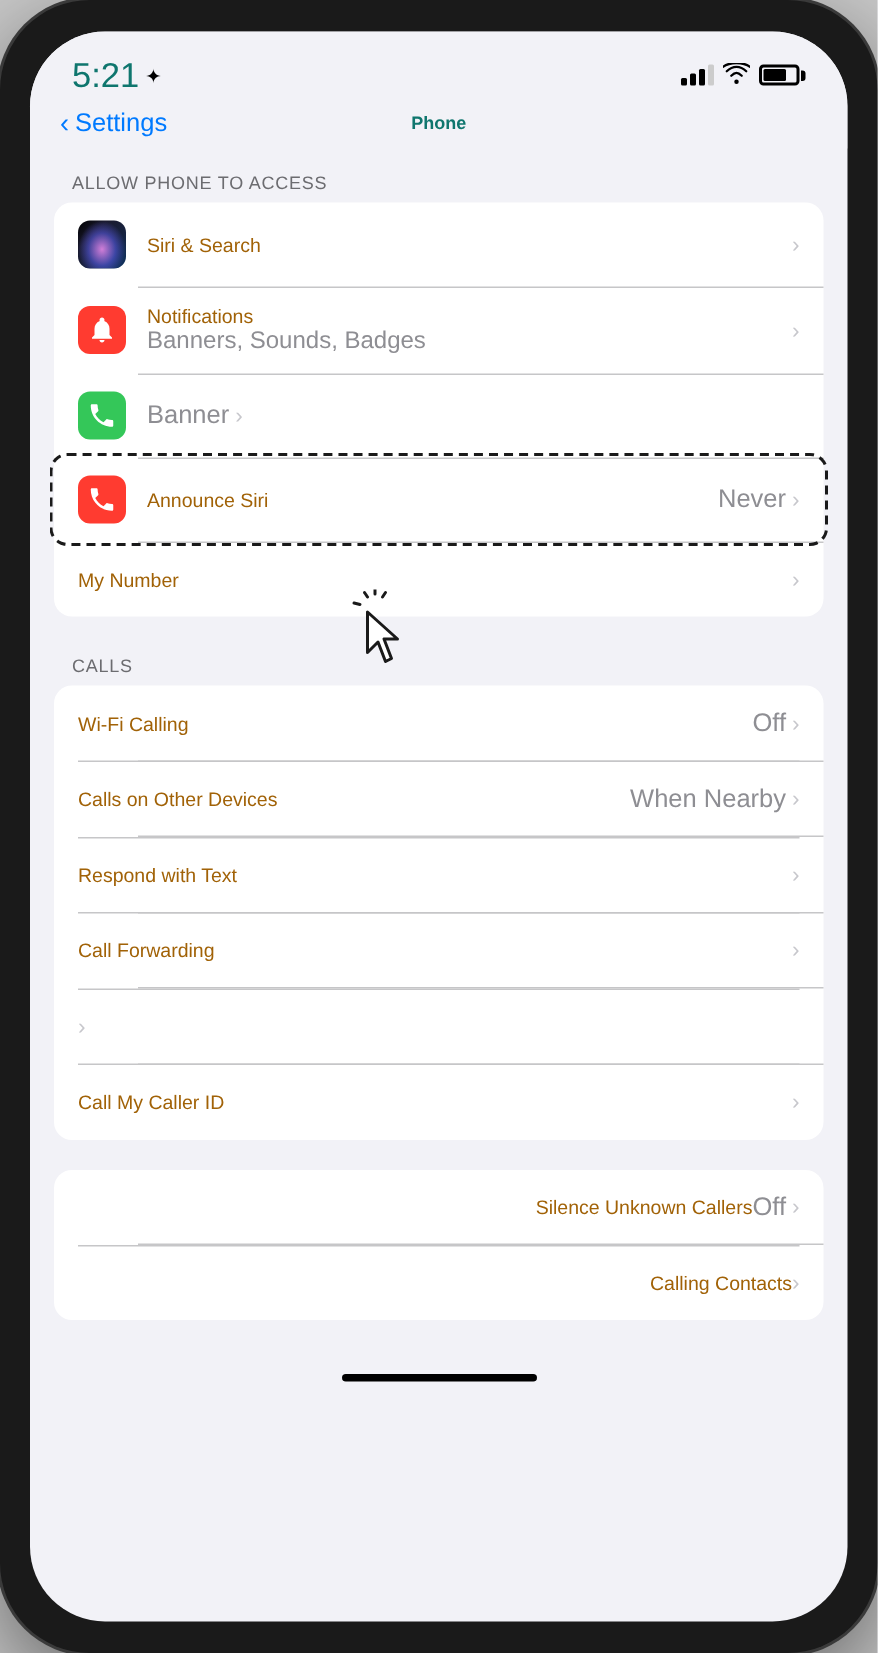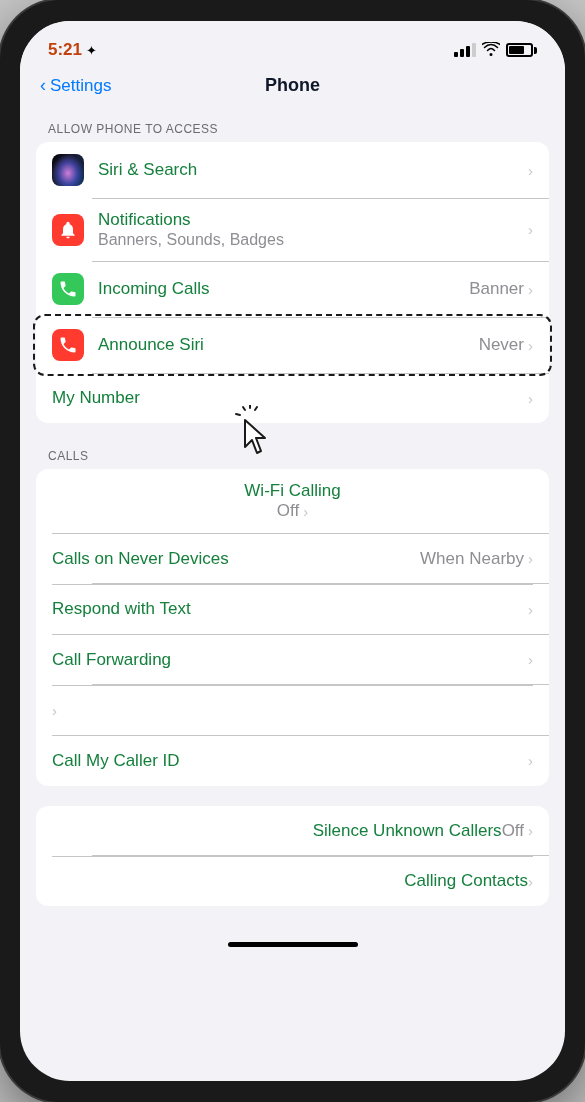--- a/index.html
+++ b/index.html
@@ -42,23 +42,23 @@
     .status-bar {
       display: flex;
       justify-content: space-between;
       align-items: center;
       padding: 14px 28px 6px;
       height: 50px;
       background: #f2f2f7;
     }
 
     .status-time {
-      font-size: 17px;
-      font-weight: 700;
-      color: #c2410c;
+      font-size: 23px;
+      font-weight: 400;
+      color: #0f766e;
     }
 
     .status-icons {
       display: flex;
       align-items: center;
       gap: 6px;
     }
 
     .signal-bars {
       display: flex;
@@ -119,23 +119,23 @@
       left: 20px;
       display: flex;
       align-items: center;
       color: #007aff;
       font-size: 17px;
       cursor: pointer;
       gap: 4px;
     }
 
     .nav-title {
-      font-size: 18px;
+      font-size: 12px;
       font-weight: 600;
-      color: #0f172a;
+      color: #0f766e;
     }
 
     
     .content {
       flex: 1;
       overflow-y: auto;
       padding: 10px 0;
     }
 
     .section {
@@ -189,22 +189,22 @@
       justify-content: center;
       font-size: 18px;
       color: white;
     }
 
     .row-content {
       flex: 1;
     }
 
     .row-title {
-      font-size: 17px;
-      color: #15803d;
+      font-size: 13px;
+      color: #a16207;
     }
 
     .row-subtitle {
       font-size: 16px;
       color: #8e8e93;
       margin-top: 1px;
     }
 
     .row-right {
       display: flex;
@@ -317,23 +317,20 @@
             <div class="row-right">
               <span class="chevron">›</span>
             </div>
           </div>
 
           <div class="settings-row">
             <div class="row-icon" style="background:#34c759;">
               <svg width="20" height="20" viewBox="0 0 24 24" fill="white">
                 <path d="M6.6 10.8c1.4 2.8 3.8 5.1 6.6 6.6l2.2-2.2c.3-.3.7-.4 1-.2 1.1.4 2.3.6 3.6.6.6 0 1 .4 1 1V20c0 .6-.4 1-1 1-9.4 0-17-7.6-17-17 0-.6.4-1 1-1h3.5c.6 0 1 .4 1 1 0 1.3.2 2.5.6 3.6.1.3 0 .7-.2 1L6.6 10.8z"></path>
               </svg>
-            </div>
-            <div class="row-content">
-              <div class="row-title">Incoming Calls</div>
             </div>
             <div class="row-right">
               <span>Banner</span>
               <span class="chevron">›</span>
             </div>
           </div>
 
           <div style="position:relative;">
             <div class="settings-row" style="border-radius:0;">
               <div class="row-icon" style="background:#ff3b30;">
@@ -379,34 +376,34 @@
               <polygon points="20,15 20,42 27,35 32,48 36,46 31,33 40,33" fill="white" stroke="#1a1a1a" stroke-width="2" stroke-linejoin="round"></polygon>
             </svg>
           </div>
         </div>
       </div>
 
       <div class="section" style="margin-top:8px;">
         <div class="section-header">CALLS</div>
         <div class="settings-group">
 
-          <div class="settings-row" style="padding-left:16px;flex-direction:column;">
+          <div class="settings-row" style="padding-left:16px;">
             <div class="row-content">
               <div class="row-title">Wi-Fi Calling</div>
             </div>
             <div class="row-right">
               <span>Off</span>
               <span class="chevron">›</span>
             </div>
           </div>
           <div style="height:0.5px;background:#c6c6c8;margin:0 16px;"></div>
 
           <div class="settings-row" style="padding-left:16px;">
             <div class="row-content">
-              <div class="row-title">Calls on Never Devices</div>
+              <div class="row-title">Calls on Other Devices</div>
             </div>
             <div class="row-right">
               <span>When Nearby</span>
               <span class="chevron">›</span>
             </div>
           </div>
           <div style="height:0.5px;background:#c6c6c8;margin:0 16px;"></div>
 
           <div class="settings-row" style="padding-left:16px;">
             <div class="row-content">

